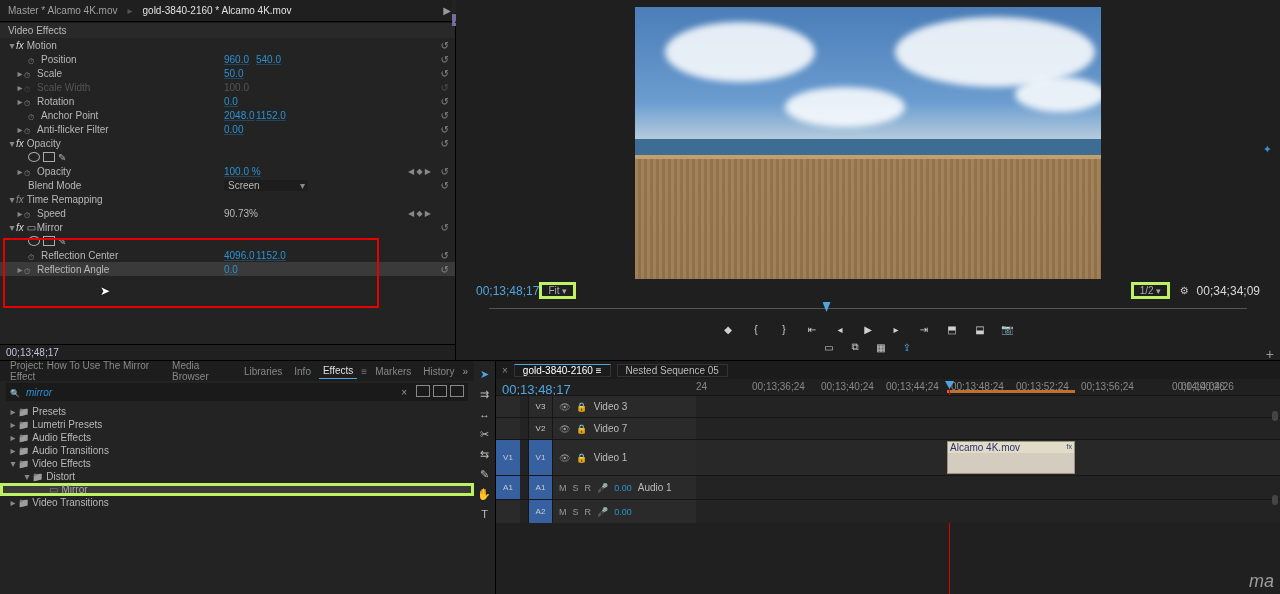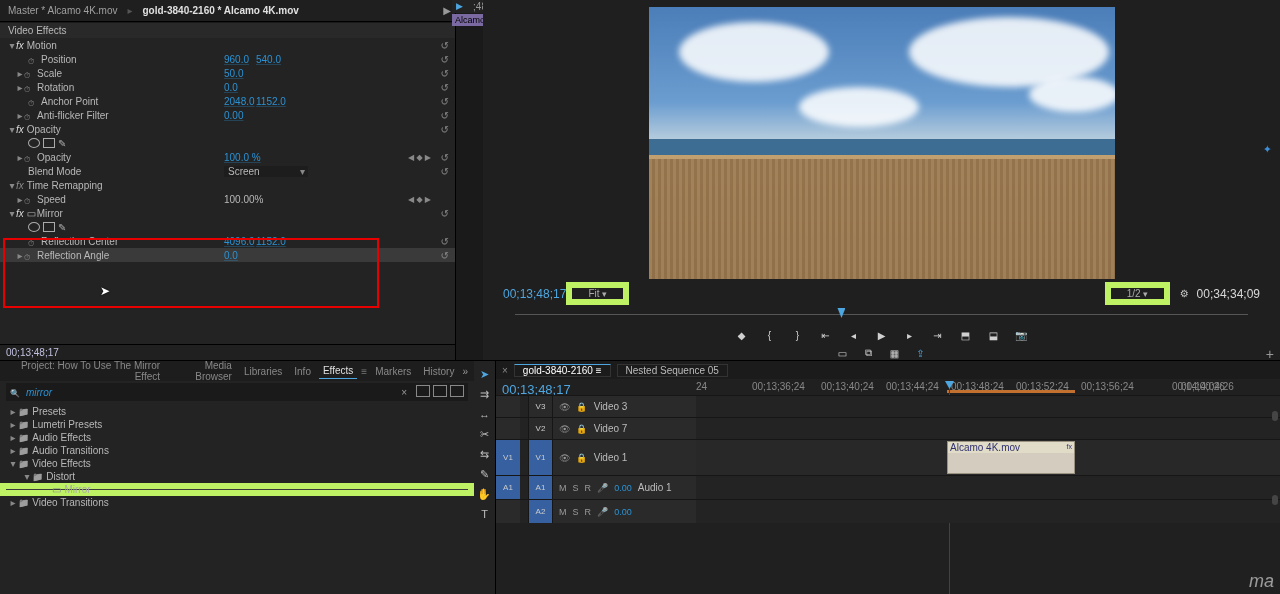--- a/index.html
+++ b/index.html
@@ -1,25 +1,25 @@
 <!DOCTYPE html>
 <html><head>
 <meta charset="utf-8">
 <style>
   * { margin:0; padding:0; box-sizing:border-box; font-family:"Segoe UI",Arial,sans-serif; font-size:10px; }
   body { background:#1a1a1a; color:#b8b8b8; width:1280px; height:594px; overflow:hidden; position:relative;}
   .root { display:flex; flex-direction:column; width:100%; height:100%; }
-  .top { display:flex; height:360px;gap:27px; }
+  .top { display:flex; height:360px; }
   .bottom { display:flex; height:234px; border-top:1px solid #000; }
 
   
   .ec-panel { width:456px; background:#232323; display:flex; flex-direction:column; position:relative; border-right:1px solid #000;}
   .ec-header { height:22px; display:flex; align-items:center; border-bottom:1px solid #000; background:#1f1f1f;}
   .ec-header .tab { padding:0 8px; height:22px; display:flex; align-items:center; cursor:pointer; color:#a0a0a0;}
-  .ec-header .active { color:#e0e0e0;font-weight:bold; }
+  .ec-header .active { color:#e0e0e0; }
   .ec-header .sep { color:#555; padding:0 2px;}
   .ec-header .play-ic { margin-left:auto; margin-right:4px; color:#999;}
   .ec-section { padding:2px 8px; background:#292929; border-top:1px solid #1a1a1a;}
   .ec-list { flex:1; overflow:hidden; position:relative;}
   .ec-row { display:flex; align-items:center; height:14px; padding-left:8px; position:relative;}
   .arrow { display:inline-block; width:8px; text-align:center; color:#888;}
   .arrow.down::before{content:"▾"}
   .arrow.right::before{content:"▸"}
   .fx { font-style:italic; color:#888; margin-right:3px;}
   .fx.on { color:#d8d8d8;}
@@ -50,31 +50,31 @@
   .cloud{position:absolute;background:rgba(255,255,255,0.85);border-radius:50%;filter:blur(3px);}
   .c1{width:150px;height:60px;top:15px;left:30px;} .c2{width:200px;height:70px;top:10px;left:260px;}
   .c3{width:120px;height:40px;top:80px;left:150px;} .c4{width:90px;height:35px;top:70px;left:380px;}
   .city{position:absolute;bottom:0;left:0;right:0;height:120px;background:
      repeating-linear-gradient(90deg,#a08058 0 3px,#8f6f48 3px 6px),
      linear-gradient(to top,#6b5232 0%,#c2a47a 100%); opacity:0.9;}
   .sea{position:absolute;top:132px;left:0;right:0;height:16px;background:#3e6d94;}
   .handle{position:absolute;color:#3d8ed8;font-size:11px;}
   .prg-info{width:100%;display:flex;justify-content:space-between;padding:3px 20px 0;align-items:center;}
   .tc{color:#4da6e0;font-size:12px;font-weight:500;}
-  .sel{font-size:9px;border:6px solid #bef264;padding:0 16px;color:#aaa;}
+  .sel{font-size:9px;border:3px solid #bef264;padding:0 6px;color:#aaa;}
   .prg-ruler{width:92%;height:14px;position:relative;margin-top:3px;}
   .prg-ruler::before{content:"";position:absolute;top:6px;left:0;right:0;height:1px;background:#555;}
   .playhead-p{position:absolute;top:0;width:8px;height:10px;background:#4da6e0;clip-path:polygon(0 0,100% 0,50% 100%);}
   .transport{display:flex;gap:14px;margin-top:6px;}
   .tbtn{width:14px;height:14px;color:#d0d0d0;display:flex;align-items:center;justify-content:center;cursor:pointer;font-size:10px;}
   .transport2{display:flex;gap:12px;margin-top:4px;}
 
   
   .proj-panel{width:474px;background:#232323;display:flex;flex-direction:column;}
-  .panel-tabs{display:flex;height:20px;background:#1d1d1d;align-items:center;padding-left:6px;gap:4px;text-align:right;}
+  .panel-tabs{display:flex;height:20px;background:#1d1d1d;align-items:center;padding-left:6px;gap:4px;}
   .ptab{color:#888;cursor:pointer;padding:2px 4px;}
   .ptab.active{color:#e0e0e0;border-bottom:1px solid #4da6e0;}
   .ptab-menu{margin-left:auto;margin-right:6px;color:#999;}
   .search-row{display:flex;align-items:center;height:18px;background:#1a1a1a;margin:2px 6px;padding:0 4px;gap:6px;}
   .search-ic::before{content:"🔍";font-size:8px;color:#777;}
   .search-in{background:transparent;border:none;color:#2a92d4;outline:none;flex:1;font-style:italic;}
   .search-x{color:#999;cursor:pointer;}
   .view-ic span{width:14px;height:12px;display:inline-block;border:1px solid #888;margin-left:3px;}
   .tree{padding:2px 0;}
   .trow{display:flex;align-items:center;height:13px;padding-left:8px;cursor:pointer;}
@@ -150,20 +150,27 @@
             <span style="position:absolute;left:256px" class="val">540.0</span>
             <span class="reset"></span>
           </div>
     <div class="ec-row ind1">
             <span class="arrow right"></span>
             <span class="sw"></span>
             <span>Scale</span>
             <span style="position:absolute;left:224px" class="val">50.0</span>
             <span class="reset"></span>
           </div>
+    <div class="ec-row ind1 dimmed">
+            <span class="arrow right"></span>
+            <span class="sw" style="opacity:.4"></span>
+            <span>Scale Width</span>
+            <span style="position:absolute;left:224px">100.0</span>
+            <span class="reset" style="opacity:.4"></span>
+          </div>
     <div class="ec-row ind1">
             <span class="arrow right"></span>
             <span class="sw"></span>
             <span>Rotation</span>
             <span style="position:absolute;left:224px" class="val">0.0</span>
             <span class="reset"></span>
           </div>
     <div class="ec-row ind2">
             <span class="sw"></span>
             <span>Anchor Point</span>
@@ -206,21 +213,21 @@
 
     <div class="ec-row">
             <span class="arrow down"></span>
             <span class="fx">fx</span>
             <span>Time Remapping</span>
           </div>
     <div class="ec-row ind1">
             <span class="arrow right"></span>
             <span class="sw"></span>
             <span>Speed</span>
-            <span style="position:absolute;left:224px">100.00%</span>
+            <span style="position:absolute;left:224px">90.73%</span>
             <span class="kf-nav">◀ ◆ ▶</span>
           </div>
 
     <div class="ec-row">
             <span class="arrow down"></span>
             <span class="fx on">fx</span>
             <span style="display:inline-block;width:10px;">▭</span>
             <span>Mirror</span>
             <span class="reset"></span>
           </div>

